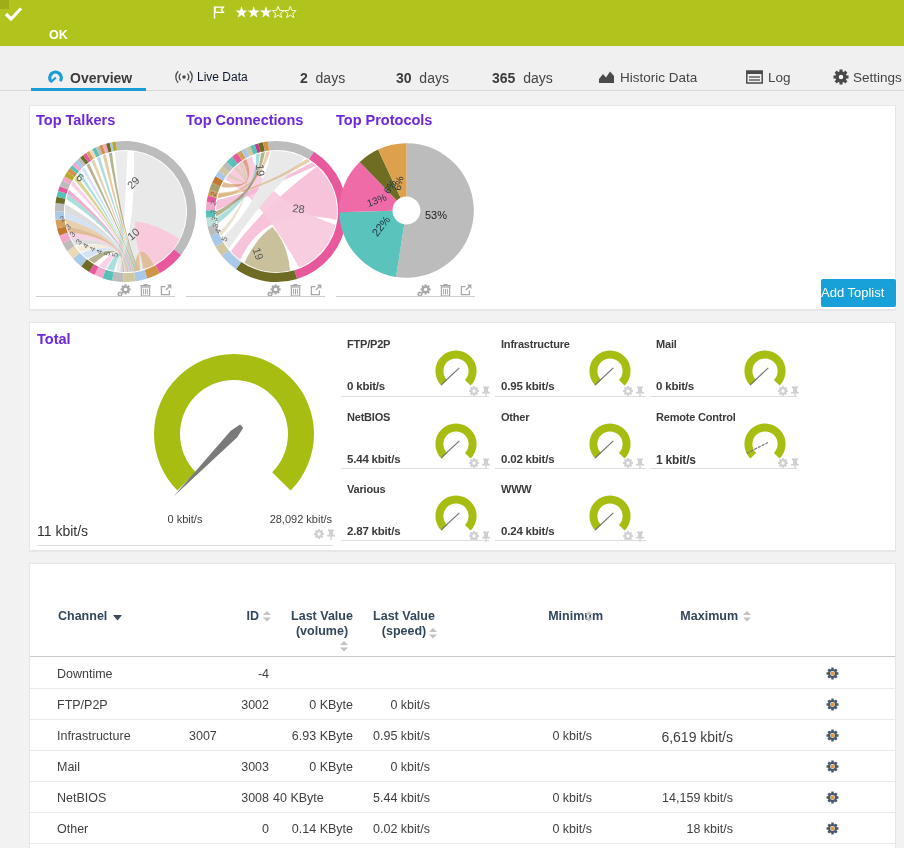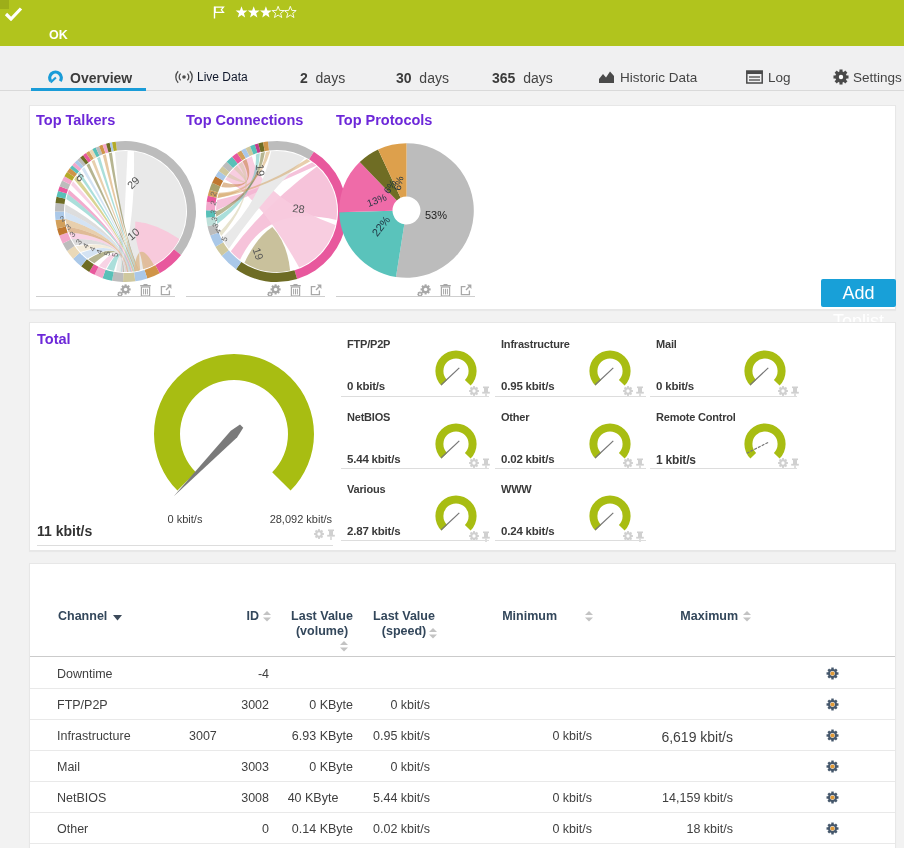--- a/index.html
+++ b/index.html
@@ -316,30 +316,30 @@
       <line x1="3.6" y1="4.8" x2="3.6" y2="10.4" stroke="#a8a8a8" stroke-width="1"></line>
       <line x1="5.5" y1="4.8" x2="5.5" y2="10.4" stroke="#a8a8a8" stroke-width="1"></line>
       <line x1="7.4" y1="4.8" x2="7.4" y2="10.4" stroke="#a8a8a8" stroke-width="1"></line>
     </svg>
 <svg style="position:absolute;left:459.5px;top:284px" width="12" height="12">
       <path d="M9.4,6.5 L9.4,10.6 L1.4,10.6 L1.4,2.6 L5.5,2.6" fill="none" stroke="#a8a8a8" stroke-width="1.3"></path>
       <polygon points="7,0.6 11.4,0.6 11.4,5" fill="#a8a8a8"></polygon>
       <line x1="6" y1="6" x2="10.4" y2="1.6" stroke="#a8a8a8" stroke-width="1.4"></line>
     </svg>
 <div class="hline" style="left:336px;top:296px;width:139px"></div>
-<div class="abs" style="left:821px;top:279px;width:75px;height:28px;background:#18a0d8;border-radius:2px;color:#fff;font-size:18px;text-align:center;line-height:28px">Add Toplist</div>
+<div class="abs" style="left:821px;top:279px;width:75px;height:28px;background:#18a0d8;border-radius:2px;color:#fff;font-size:13px;line-height:28px">Add Toplist</div>
 <div class="panel" style="left:29px;top:322px;width:867px;height:229px"></div>
 <div class="ttl" style="left:37px;top:331px">Total</div>
 <svg style="position:absolute;left:144px;top:344px" width="180" height="180">
       <path d="M33.43,146.57 A80,80 0 1 1 146.57,146.57 L128.18,128.18 A54,54 0 1 0 51.82,128.18 Z" fill="#a8bd12"></path>
       <polygon points="29.56,152.58 86.76,86.87 96.02,80.52 99.26,83.65 93.24,93.13" fill="#7a7a7a"></polygon>
     </svg>
 <div class="abs" style="left:150px;top:513px;width:70px;text-align:center;font-size:11px;color:#3c3c3c">0 kbit/s</div>
 <div class="abs" style="left:246px;top:513px;width:86px;text-align:right;font-size:11px;color:#3c3c3c">28,092 kbit/s</div>
-<div class="abs" style="left:37px;top:523px;font-size:14px;font-weight:bold;color:#333">11 kbit/s</div>
+<div class="abs" style="left:37px;top:523px;font-size:14px;font-weight:normal;color:#333">11 kbit/s</div>
 <svg style="position:absolute;left:314px;top:529px" width="10" height="10">
       <circle cx="5.0" cy="5.0" r="3.71" fill="#d0d0d0"></circle>
       <rect x="4.00" y="0.11" width="1.99" height="2.94" fill="#d0d0d0" transform="rotate(0.0 5.00 1.58)"></rect>
       <rect x="6.42" y="1.11" width="1.99" height="2.94" fill="#d0d0d0" transform="rotate(45.0 7.42 2.58)"></rect>
       <rect x="7.42" y="3.53" width="1.99" height="2.94" fill="#d0d0d0" transform="rotate(90.0 8.42 5.00)"></rect>
       <rect x="6.42" y="5.95" width="1.99" height="2.94" fill="#d0d0d0" transform="rotate(135.0 7.42 7.42)"></rect>
       <rect x="4.00" y="6.95" width="1.99" height="2.94" fill="#d0d0d0" transform="rotate(180.0 5.00 8.42)"></rect>
       <rect x="1.58" y="5.95" width="1.99" height="2.94" fill="#d0d0d0" transform="rotate(225.0 2.58 7.42)"></rect>
       <rect x="0.58" y="3.53" width="1.99" height="2.94" fill="#d0d0d0" transform="rotate(270.0 1.58 5.00)"></rect>
       <rect x="1.58" y="1.11" width="1.99" height="2.94" fill="#d0d0d0" transform="rotate(315.0 2.58 2.58)"></rect>
@@ -565,21 +565,21 @@
 <div class="abs" style="left:272px;top:609px;width:100px;text-align:center;font-size:12.5px;font-weight:bold;color:#33475b;line-height:15px">Last Value<br>(volume)</div>
 <svg class="abs" style="left:339px;top:641px" width="10" height="11">
       <polygon points="1,4 9,4 5,0" fill="#c3c3c3"></polygon>
       <polygon points="1,6.5 9,6.5 5,10.5" fill="#c3c3c3"></polygon>
     </svg>
 <div class="abs" style="left:354px;top:609px;width:100px;text-align:center;font-size:12.5px;font-weight:bold;color:#33475b;line-height:15px">Last Value<br>(speed)</div>
 <svg class="abs" style="left:428px;top:628px" width="10" height="11">
       <polygon points="1,4 9,4 5,0" fill="#c3c3c3"></polygon>
       <polygon points="1,6.5 9,6.5 5,10.5" fill="#c3c3c3"></polygon>
     </svg>
-<div class="abs" style="left:457px;top:609px;width:100px;text-align:right;font-size:12.5px;font-weight:bold;color:#33475b">Minimum</div>
+<div class="abs" style="left:503px;top:609px;width:100px;text-align:right;font-size:12.5px;font-weight:bold;color:#33475b">Minimum</div>
 <svg class="abs" style="left:584px;top:611px" width="10" height="11">
       <polygon points="1,4 9,4 5,0" fill="#c3c3c3"></polygon>
       <polygon points="1,6.5 9,6.5 5,10.5" fill="#c3c3c3"></polygon>
     </svg>
 <div class="abs" style="left:638px;top:609px;width:100px;text-align:right;font-size:12.5px;font-weight:bold;color:#33475b">Maximum</div>
 <svg class="abs" style="left:742px;top:611px" width="10" height="11">
       <polygon points="1,4 9,4 5,0" fill="#c3c3c3"></polygon>
       <polygon points="1,6.5 9,6.5 5,10.5" fill="#c3c3c3"></polygon>
     </svg>
 <div class="hline" style="left:30px;top:656px;width:865px;background:#cbcbcb"></div>
@@ -658,21 +658,21 @@
       <rect x="5.28" y="8.88" width="2.44" height="3.60" fill="#46586c" transform="rotate(180.0 6.50 10.68)"></rect>
       <rect x="2.33" y="7.65" width="2.44" height="3.60" fill="#46586c" transform="rotate(225.0 3.55 9.45)"></rect>
       <rect x="1.11" y="4.70" width="2.44" height="3.60" fill="#46586c" transform="rotate(270.0 2.32 6.50)"></rect>
       <rect x="2.33" y="1.75" width="2.44" height="3.60" fill="#46586c" transform="rotate(315.0 3.55 3.55)"></rect>
       <circle cx="6.5" cy="6.5" r="2.44" fill="#fff"></circle>
       <circle cx="6.5" cy="6.5" r="2.1" fill="#e09a38"></circle>
     </svg>
 <div class="hline" style="left:30px;top:781px;width:865px;background:#e9e9e9"></div>
 <div class="abs" style="left:57px;top:791px;font-size:12.5px;color:#3f3f3f">NetBIOS</div>
 <div class="abs" style="left:189px;top:791px;width:80px;text-align:right;font-size:12.5px;color:#3f3f3f">3008</div>
-<div class="abs" style="left:273px;top:791px;width:80px;text-align:center;font-size:12.5px;color:#3f3f3f">40 KByte</div>
+<div class="abs" style="left:273px;top:791px;width:80px;text-align:left;font-size:12.5px;color:#3f3f3f">40 KByte</div>
 <div class="abs" style="left:350px;top:791px;width:80px;text-align:right;font-size:12.5px;color:#3f3f3f">5.44 kbit/s</div>
 <div class="abs" style="left:512px;top:791px;width:80px;text-align:right;font-size:12.5px;color:#3f3f3f">0 kbit/s</div>
 <div class="abs" style="left:653px;top:791px;width:80px;text-align:right;font-size:12.5px;color:#3f3f3f">14,159 kbit/s</div>
 <svg class="abs" style="left:826px;top:791px" width="13" height="13">
       <circle cx="6.5" cy="6.5" r="4.52" fill="#46586c"></circle>
       <rect x="5.28" y="0.53" width="2.44" height="3.60" fill="#46586c" transform="rotate(0.0 6.50 2.32)"></rect>
       <rect x="8.23" y="1.75" width="2.44" height="3.60" fill="#46586c" transform="rotate(45.0 9.45 3.55)"></rect>
       <rect x="9.46" y="4.70" width="2.44" height="3.60" fill="#46586c" transform="rotate(90.0 10.68 6.50)"></rect>
       <rect x="8.23" y="7.65" width="2.44" height="3.60" fill="#46586c" transform="rotate(135.0 9.45 9.45)"></rect>
       <rect x="5.28" y="8.88" width="2.44" height="3.60" fill="#46586c" transform="rotate(180.0 6.50 10.68)"></rect>

